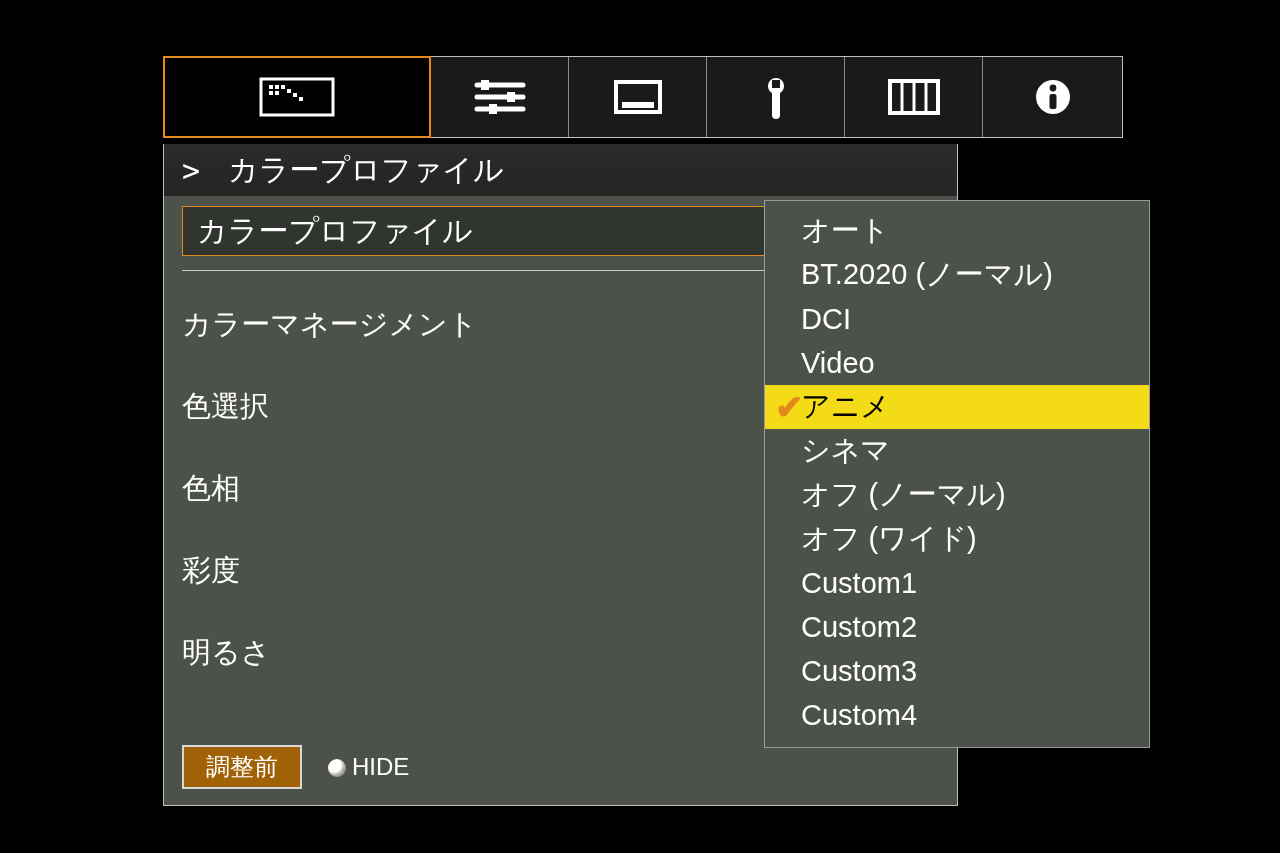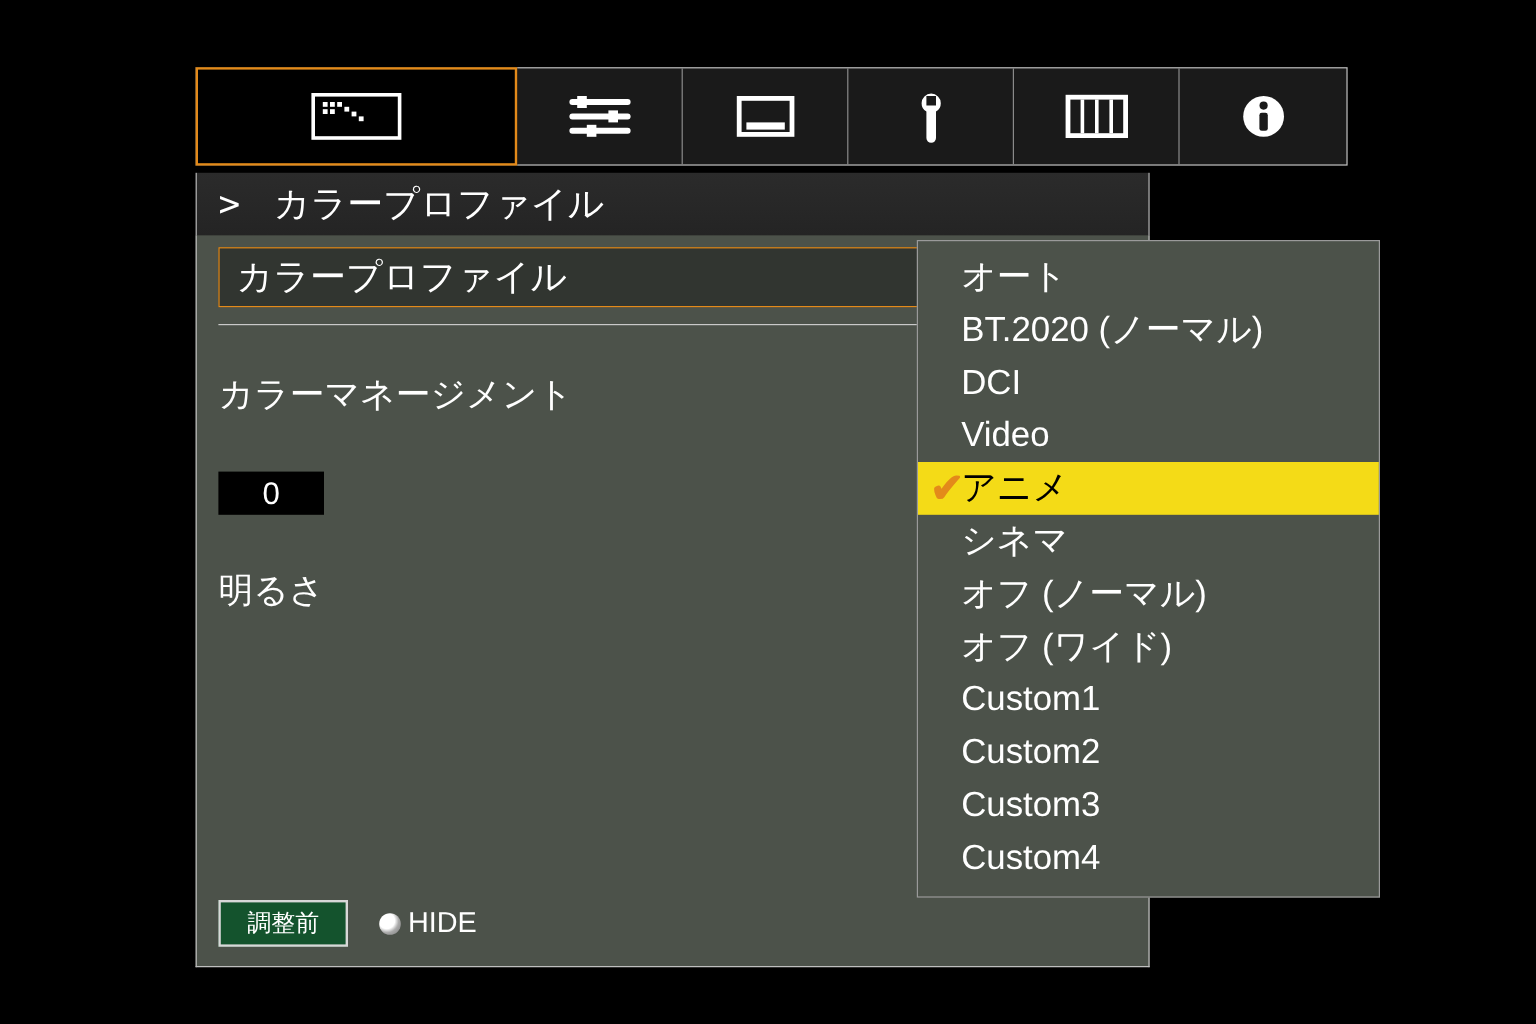--- a/index.html
+++ b/index.html
@@ -80,21 +80,21 @@
     margin-bottom: 14px;
   }
   .divider {
     border: none;
     border-top: 1px solid #c9c9c9;
     margin: 6px 0 24px 0;
   }
   .rows { font-size: 29px; }
   .row {
     display: flex;
-    align-items: center;
+    align-items: flex-start;
     height: 48px;
     margin-top: 34px;
   }
   .row .label { flex: 1; }
   .valbox {
     width: 88px;
     height: 36px;
     background: #000;
     color: #fff;
     display: flex;
@@ -107,23 +107,23 @@
     position: absolute;
     left: 18px;
     bottom: 16px;
     display: flex;
     align-items: center;
     gap: 26px;
     font-size: 24px;
   }
   .before-btn {
     border: 2px solid #d8d8d8;
-    background: #14532d;
+    background: #a16207;
     padding: 4px 22px;
-    font-size: 20px;
+    font-size: 24px;
   }
   .hide-dot {
     width: 18px; height: 18px; border-radius: 50%;
     background: radial-gradient(circle at 35% 35%, #fff 0 40%, #aaa 60%, #777 100%);
     display: inline-block;
     margin-right: 6px;
     vertical-align: -2px;
   }
 
   
@@ -237,20 +237,28 @@
       <span>カラープロファイル</span>
     </div>
 
     <hr class="divider">
 
     <div class="rows">
       <div class="row">
         <span class="label">カラーマネージメント</span>
       </div>
       <div class="row">
+        <span class="label">色選択</span>
+      </div>
+      <div class="row">
+        <span class="label">色相</span>
+        <span class="valbox">0</span>
+      </div>
+      <div class="row">
+        <span class="label">彩度</span>
         <span class="valbox">0</span>
       </div>
       <div class="row">
         <span class="label">明るさ</span>
         <span class="valbox">0</span>
       </div>
     </div>
 
     <div class="footer">
       <div class="before-btn">

